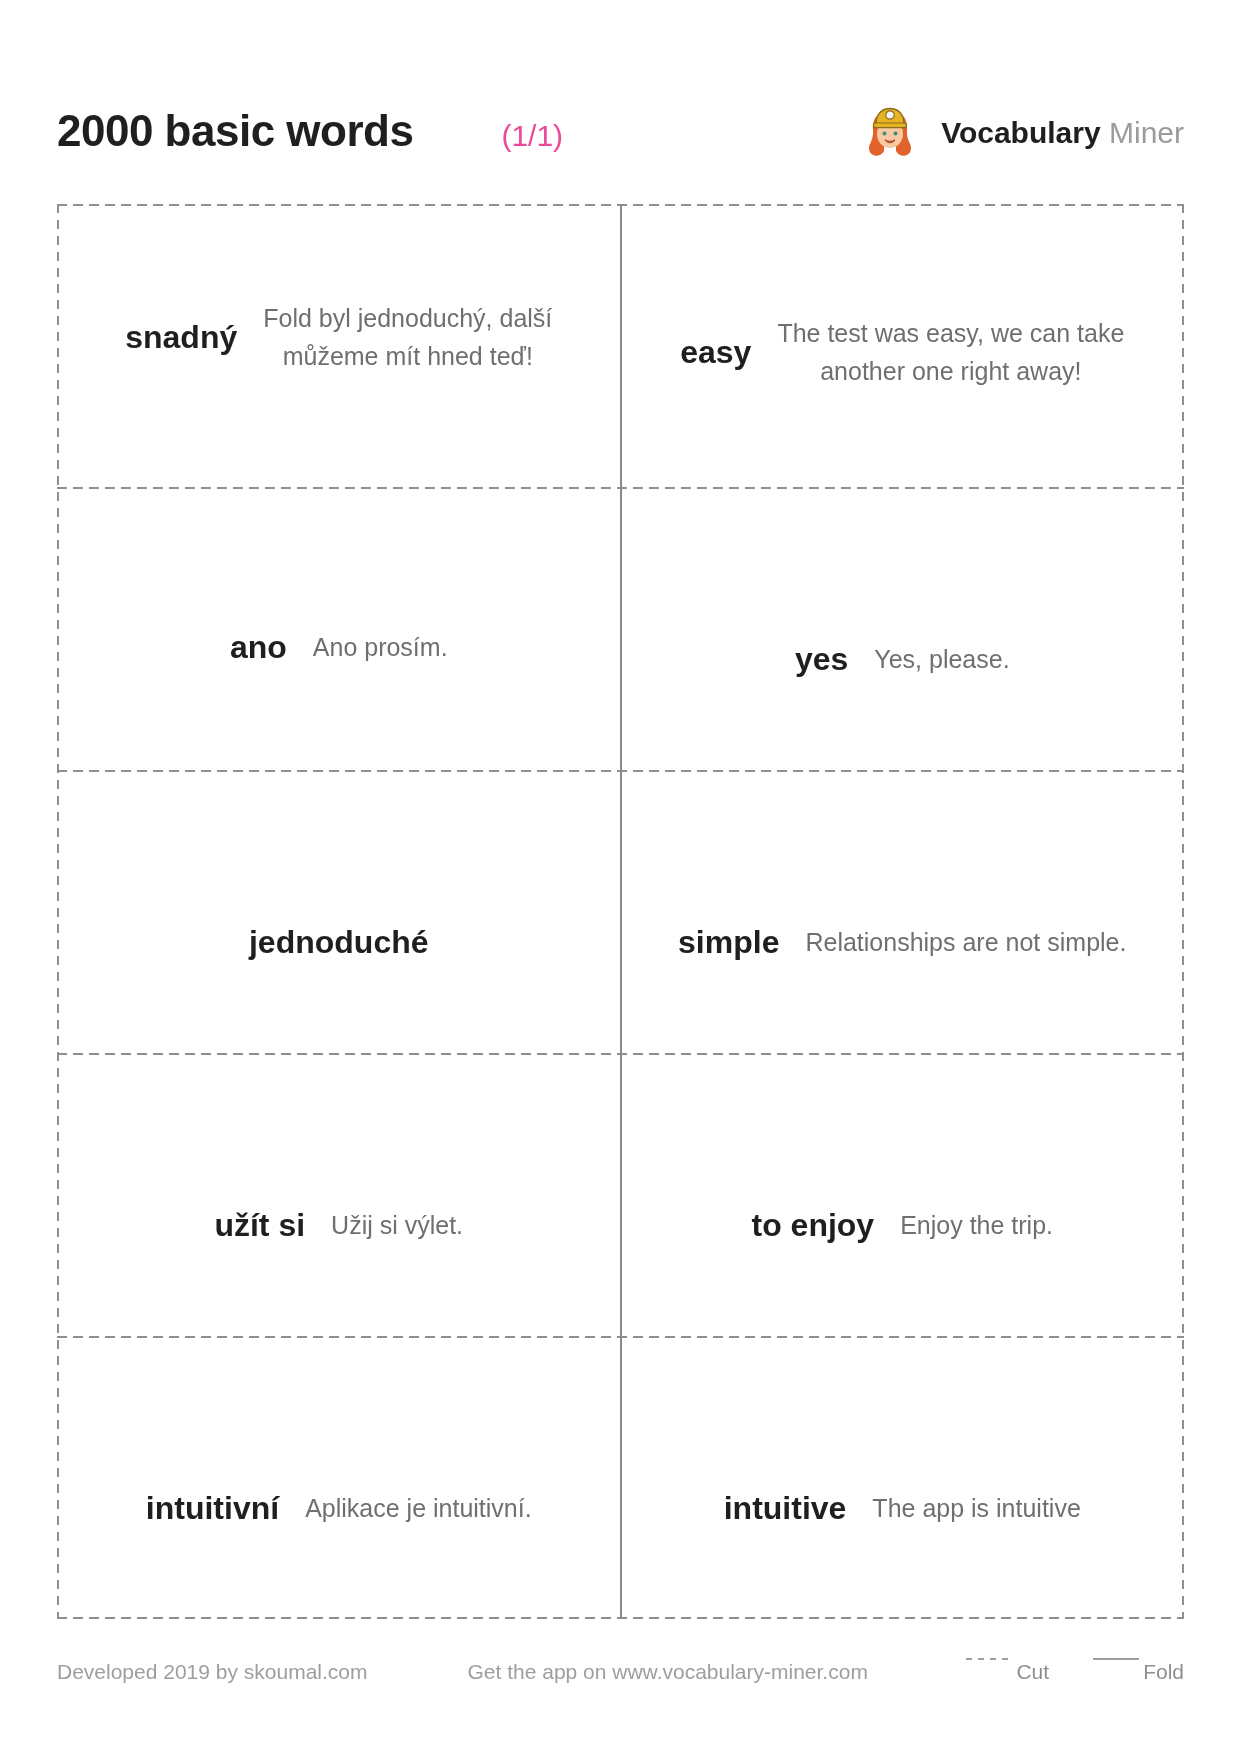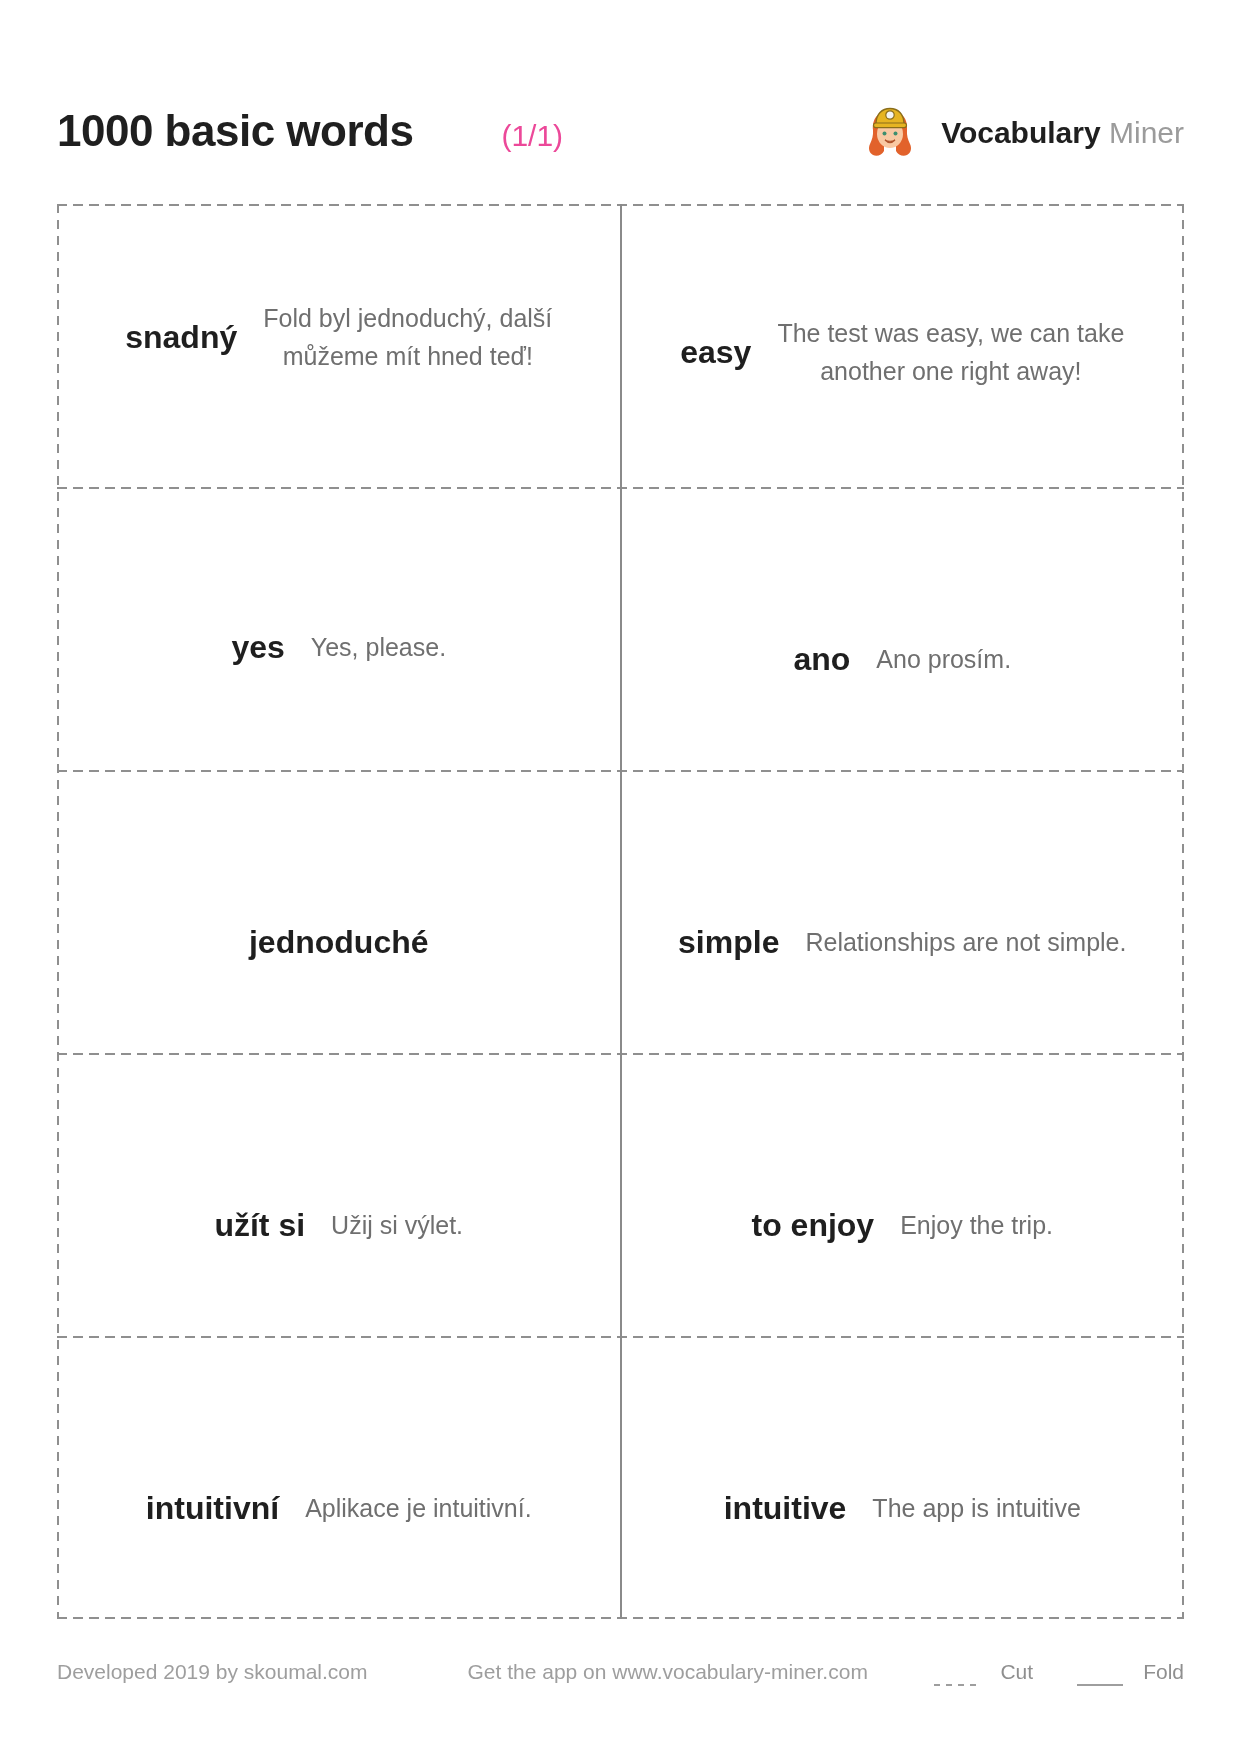--- a/index.html
+++ b/index.html
@@ -141,42 +141,42 @@
     gap: 100px;
   }
   .legend {
     display: flex;
     align-items: center;
     gap: 44px;
     color: #8f8f8f;
   }
   .legend-item {
     display: flex;
-    align-items: flex-end;
-    gap: 20px;
+    align-items: flex-start;
+    gap: 4px;
   }
   .cut-sample {
     width: 46px;
     height: 2px;
     background: repeating-linear-gradient(90deg, #9e9e9e 0 6px, transparent 6px 12px);
   }
   .fold-sample {
     width: 46px;
     height: 2px;
     background: #9e9e9e;
   }
 </style>
 </head>
 <body>
 
 <div class="sheet">
 
   <div class="header">
     <div class="title-group">
-      <span class="page-title">1000 basic words</span>
+      <span class="page-title">2000 basic words</span>
       <span class="page-indicator">(1/1)</span>
     </div>
     <div class="brand">
       <span>
         <svg viewBox="0 0 54 58" width="54" height="58" aria-hidden="true">
           <path d="M27 7 C14 7 9 16 10 26 C10.5 31 9 36 7 40 C5 44 6 49 10 51 C14 53 19 51 21 47 L21 40 H33 L33 47 C35 51 40 53 44 51 C48 49 49 44 47 40 C45 36 43.5 31 44 26 C45 16 40 7 27 7 Z" fill="#e2622b"></path>
           <ellipse cx="27" cy="30" rx="13" ry="14" fill="#f9c9a3"></ellipse>
           <path d="M13 20 C13 10 19 4.5 27 4.5 C35 4.5 41 10 41 20 Z" fill="#e6b422" stroke="#8a6d1a" stroke-width="1.4"></path>
           <rect x="10.5" y="19" width="33" height="4.6" rx="2.3" fill="#e6b422" stroke="#8a6d1a" stroke-width="1.2"></rect>
           <circle cx="27" cy="11" r="4.2" fill="#f4f4f2" stroke="#8a6d1a" stroke-width="1.2"></circle>
@@ -205,28 +205,28 @@
           <div class="term">easy</div>
           <div class="example">The test was easy, we can take
 another one right away!</div>
         </div>
       </div>
     </div>
 
     <div class="row">
       <div class="cell">
         <div class="content">
+          <div class="term">ano</div>
+          <div class="example">Ano prosím.</div>
+        </div>
+      </div>
+      <div class="cell">
+        <div class="content">
           <div class="term">yes</div>
           <div class="example">Yes, please.</div>
-        </div>
-      </div>
-      <div class="cell">
-        <div class="content">
-          <div class="term">ano</div>
-          <div class="example">Ano prosím.</div>
         </div>
       </div>
     </div>
 
     <div class="row">
       <div class="cell">
         <div class="content">
           <div class="term">jednoduché</div>
         </div>
       </div>

